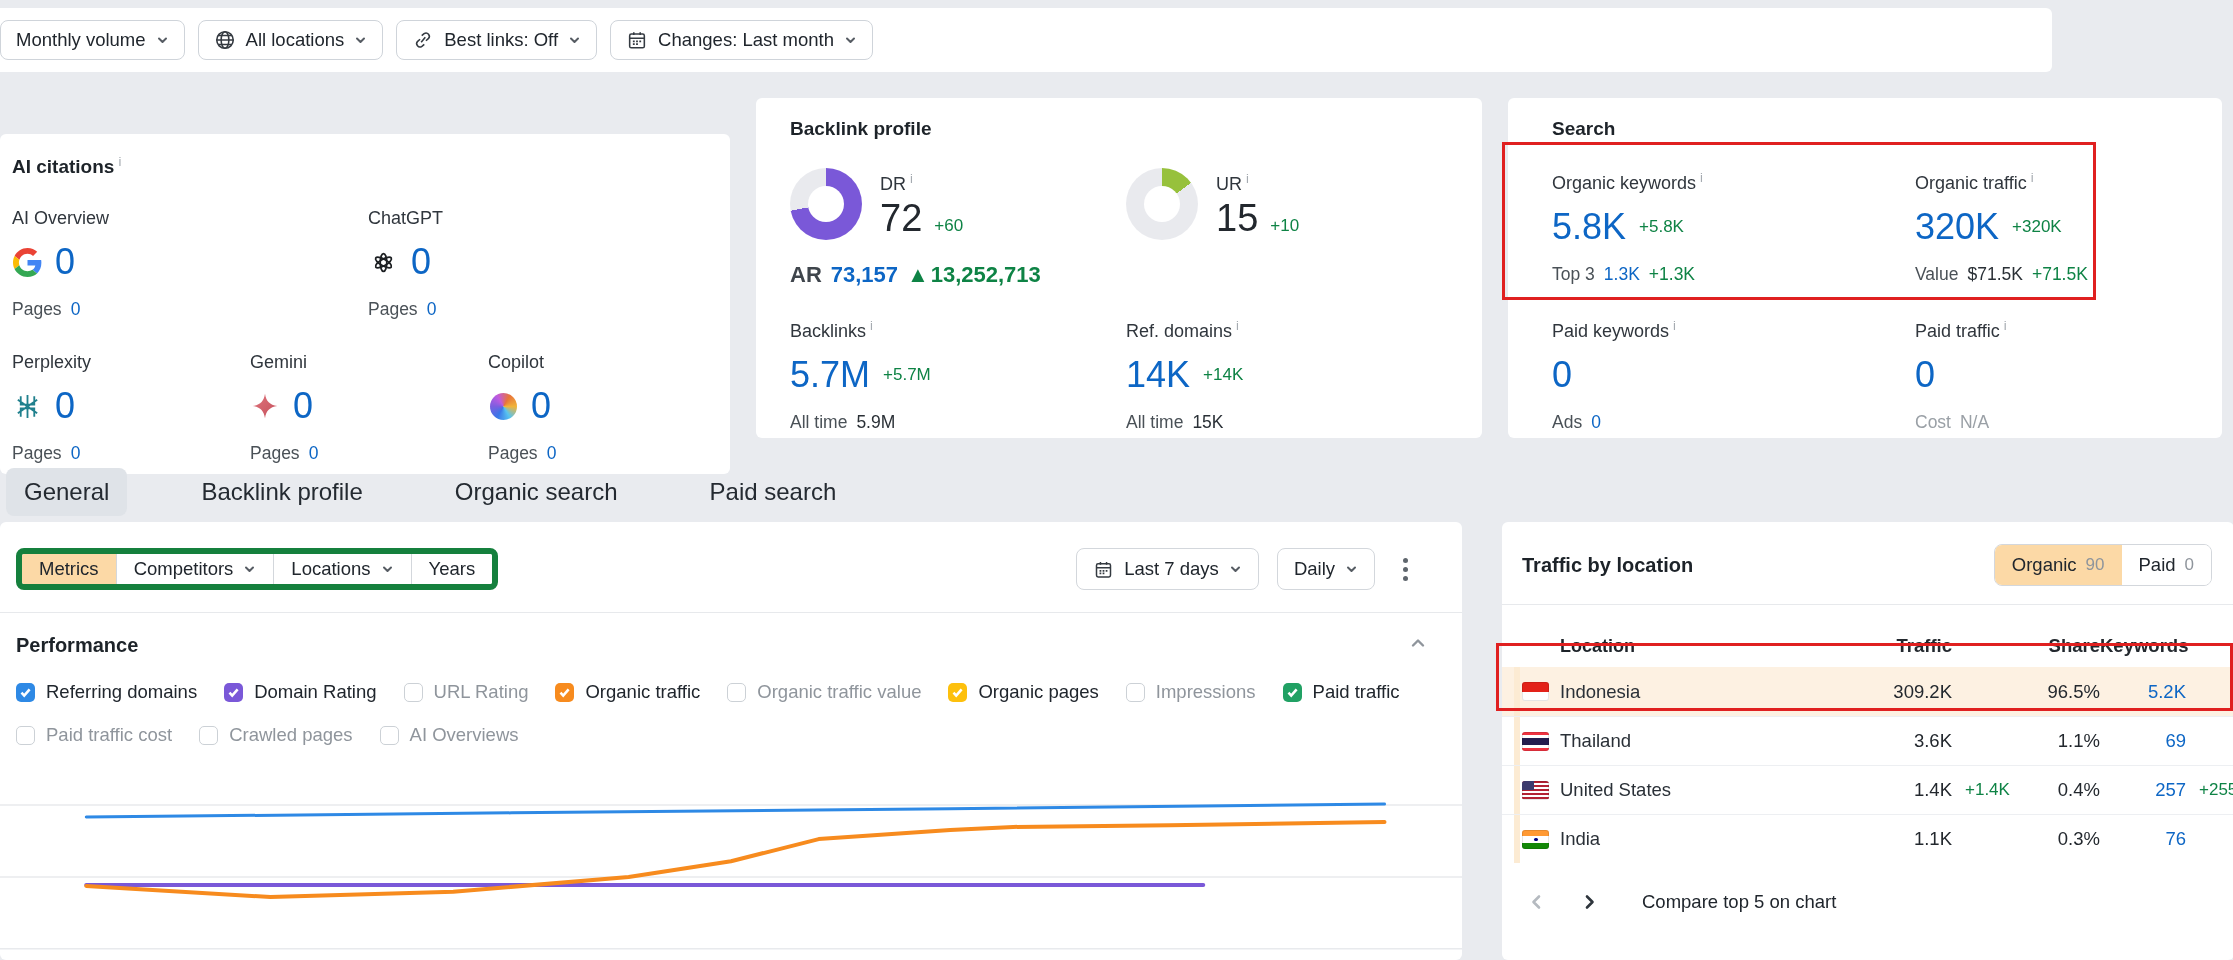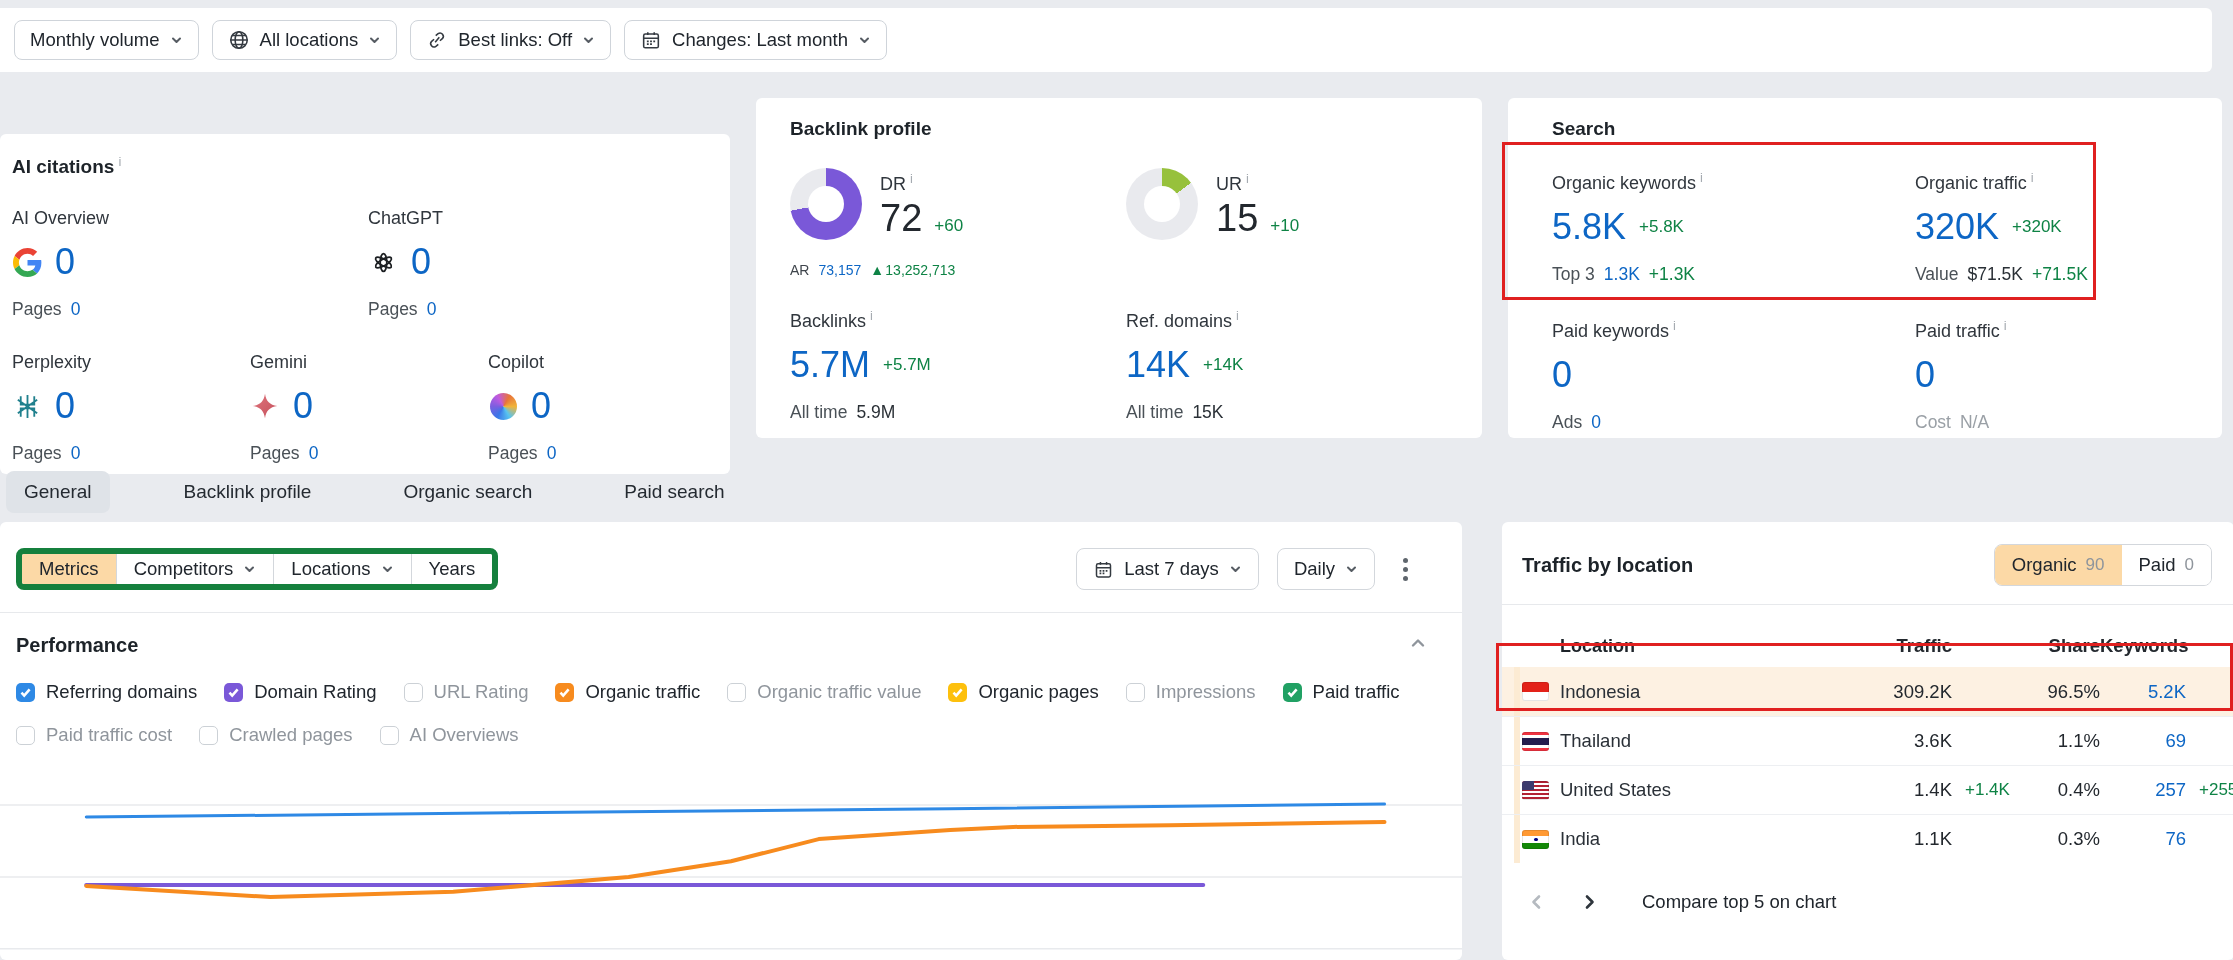--- a/index.html
+++ b/index.html
@@ -5,22 +5,22 @@
   * { box-sizing: border-box; }
   html,body { margin:0; padding:0; }
   body {
     width:2233px; height:960px; position:relative; overflow:hidden;
     background:#e9ebef; color:#20262d;
     font-family:"Liberation Sans","DejaVu Sans",sans-serif;
   }
   .card { background:#fff; border-radius:6px; }
 
   
-  .topbar { position:absolute; top:8px; left:0; width:2212px; height:64px; background:#fff;
-            display:flex; align-items:center; gap:13px; padding-left:14px; border-radius:0 6px 6px 0; }
+  .topbar { position:absolute; top:8px; left:0; width:2052px; height:64px; background:#fff;
+            display:flex; align-items:center; gap:13px; border-radius:0 6px 6px 0; }
   .tbtn { display:inline-flex; align-items:center; gap:10px; height:40px; padding:0 15px;
           border:1px solid #cfd4da; border-radius:8px; background:#fff; font-size:18.5px; color:#20262d; cursor:pointer; }
   .tbtn svg.ic { width:22px; height:22px; stroke:#343a41; fill:none; stroke-width:1.7; }
   .chev { width:13px; height:13px; stroke:#565c63; fill:none; stroke-width:2; }
 
   
   .cards-row { position:absolute; top:98px; left:0; display:flex; gap:26px; }
   .cards-row .card { height:340px; padding-top:20px; }
   .card h3 { margin:0; font-size:19px; font-weight:700; color:#1d2329; }
   .inf { color:#a6abb1; font-size:13px; margin-left:4px; font-weight:400; }
@@ -48,36 +48,36 @@
     background:conic-gradient(from 210deg,#3a77e8,#7b5fe0,#c05ae0,#e8743a,#f0b43a,#58c4f0,#3a77e8); }
 
   .bl-cols { display:flex; margin-top:28px; }
   .bl-cols > div { width:336px; }
   .score-row { display:flex; align-items:center; gap:18px; }
   .donut { width:72px; height:72px; border-radius:50%; position:relative; }
   .donut::after { content:""; position:absolute; inset:18px; background:#fff; border-radius:50%; }
   .score-label { font-size:18px; color:#30363d; }
   .score-valrow { display:flex; align-items:baseline; gap:12px; margin-top:4px; }
   .score { font-size:38px; color:#23282e; line-height:1; }
-  .ar-row { margin-top:22px; font-size:14px; color:#3f454c; display:flex; gap:9px; align-items:baseline; }
+  .ar-row { margin-top:22px; font-size:22px; color:#3f454c; display:flex; gap:9px; align-items:baseline;font-weight:bold; }
   .bl-metrics { display:flex; margin-top:30px; }
   .bl-metrics > div { width:336px; }
   .se-grid { display:flex; }
   .se-grid > div:first-child { width:363px; }
   .se-row1 { margin-top:30px; }
   .se-row2 { margin-top:33px; }
 
   
   .ann { position:absolute; border:3px solid #e02020; pointer-events:none; z-index:50; }
   .ann-search { left:1502px; top:142px; width:594px; height:158px; }
   .ann-indo { left:1496px; top:643px; width:737px; height:68px; }
 
   
   .tabs { position:absolute; top:468px; left:6px; display:flex; align-items:center; gap:56px; height:48px; }
-  .tab { font-size:19px; color:#242a31; padding:10px 18px; border-radius:8px; cursor:pointer; }
+  .tab { font-size:24px; color:#242a31; padding:10px 18px; border-radius:8px; cursor:pointer; }
   .tab.active { background:#dfe3e8; }
 
   
   .main-left { position:absolute; top:522px; left:0; width:1462px; height:438px; }
   .main-right { position:absolute; top:522px; left:1490px; width:732px; height:438px;margin-left:12px; }
 
   .seg-row { display:flex; justify-content:space-between; align-items:center; padding:26px 44px 0 16px; }
   .seggroup { display:flex; border:6px solid #15803d; border-radius:8px; overflow:hidden; height:42px; }
   .seg { display:flex; align-items:center; gap:10px; padding:0 17px; font-size:18.5px; color:#20262d; background:#fff; cursor:pointer; }
   .seg + .seg { border-left:1px solid #d3d7dc; }

